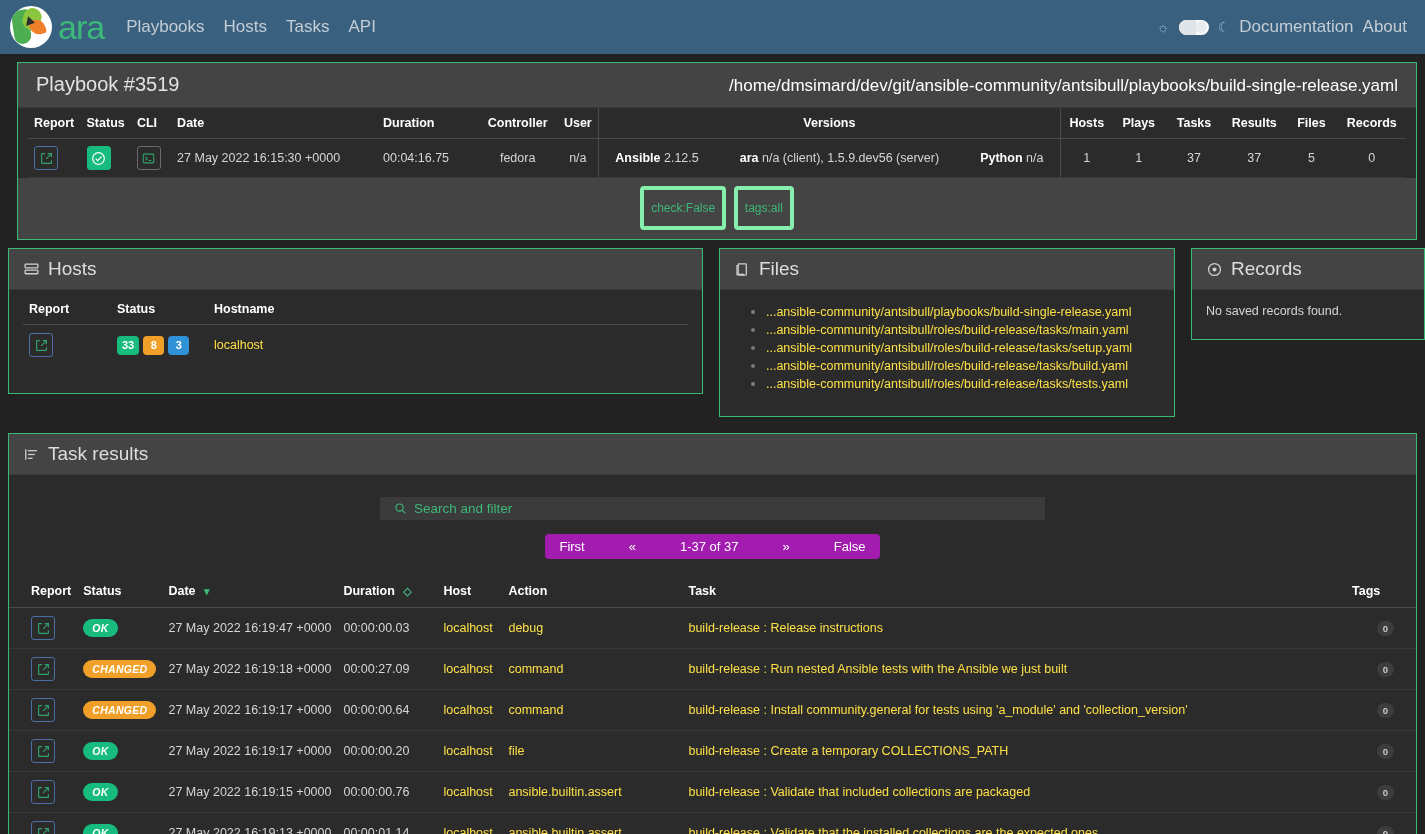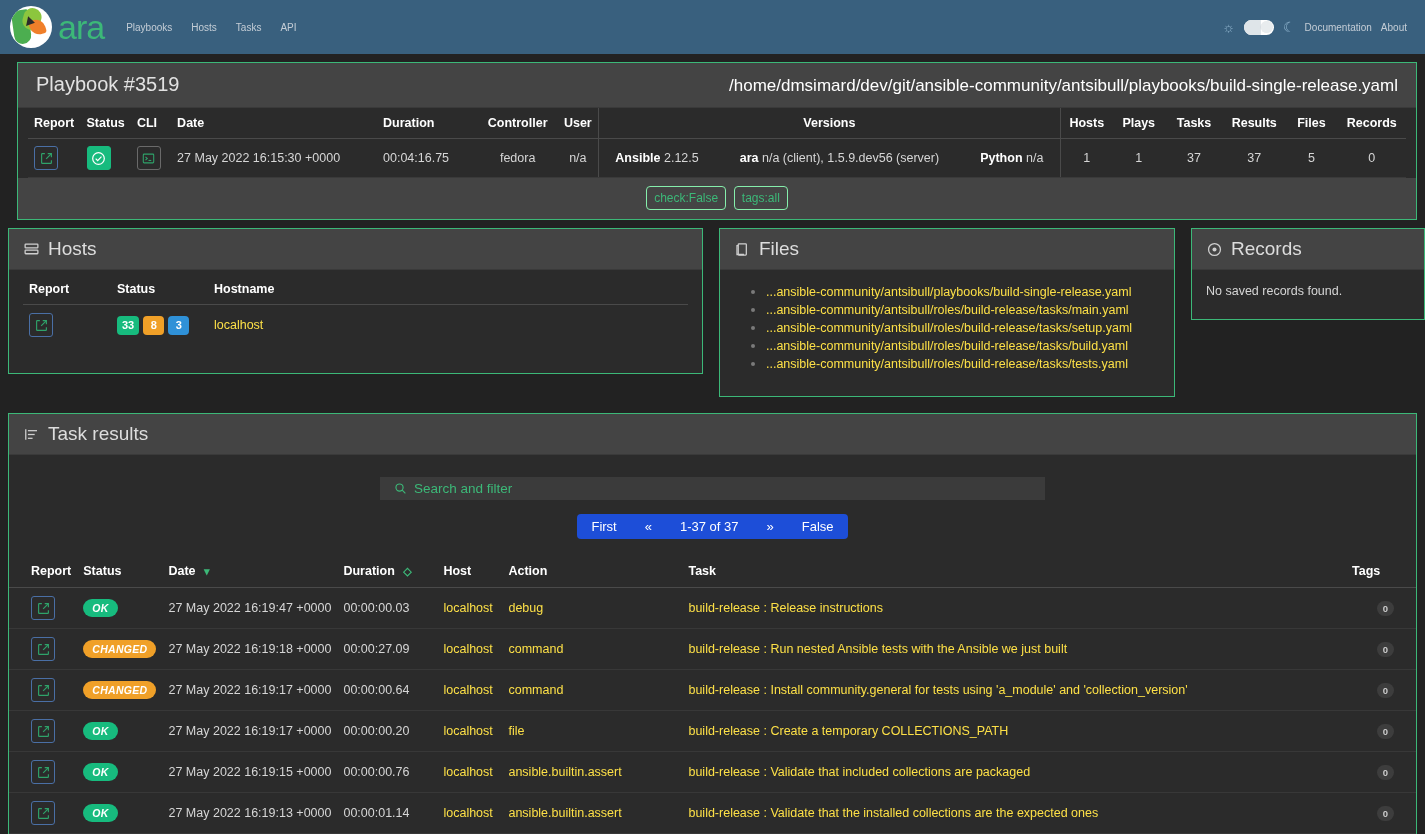--- a/index.html
+++ b/index.html
@@ -45,21 +45,21 @@
   .brand-logo .beak {
     position: absolute; left: 17px; top: 11px; width: 0; height: 0;
     border-left: 8px solid #2b2b2b; border-top: 5px solid transparent;
     border-bottom: 5px solid transparent; transform: rotate(12deg);
   }
   .brand-text {
     font-size: 34px; color: #3cb878; font-weight: normal;
     letter-spacing: -1px; line-height: 34px;
   }
   .nav-links { display: flex; gap: 19px; align-items: center; }
-  .nav-link { color: #c4cdd6; text-decoration: none; font-size: 10px; }
+  .nav-link { color: #c4cdd6; text-decoration: none; font-size: 17px; }
   .nav-right {
     margin-left: auto; display: flex; align-items: center; gap: 9px;
   }
   .sun-icon, .moon-icon { color: #8fb3cd; font-size: 14px; line-height: 1; }
   .theme-toggle {
     width: 30px; height: 15px; border-radius: 8px; background: #ffffff;
     position: relative; cursor: pointer; flex: none;
   }
   .theme-toggle::after {
     content: ""; position: absolute; top: 1.5px; right: 1.5px;
@@ -109,22 +109,22 @@
     white-space: nowrap;
   }
   .ctr { text-align: center !important; }
   .vdiv { border-left: 1px solid #4a4a4a; }
   .vrow { display: flex; justify-content: space-around; gap: 20px; }
   .vname { font-weight: bold; color: #ffffff; }
   .pb-tags {
     text-align: center; padding: 8px 0 9px 0; background: #444444;
   }
   .tagpill {
-    display: inline-block; border: 1px solid #86efac; color: #3cb878;
-    border-radius: 4px; padding: 4px 7px; font-size: 12px; margin: 0 2px;
+    display: inline-block; border: 4px solid #86efac; color: #3cb878;
+    border-radius: 4px; padding: 11px 7px; font-size: 12px; margin: 0 2px;
     background: transparent;
   }
 
   
   .btn-icon {
     display: inline-flex; align-items: center; justify-content: center;
     width: 24px; height: 24px; border-radius: 3px; cursor: pointer;
   }
   .btn-report { border: 1px solid #4a6fa5; color: #2fa36a; }
   .btn-status-ok {
@@ -175,21 +175,21 @@
   .tr-body { padding: 0 0 0 0; }
   .search-row { display: flex; justify-content: center; padding: 22px 0 0 0; }
   .search-box {
     width: 665px; height: 23px; background: #3b3b3b; border: none;
     display: flex; align-items: center; padding: 0 14px; gap: 7px;
     color: #3cb878; font-size: 13.5px;
   }
   .search-box .ph { color: #3cb878; }
   .pager-row { display: flex; justify-content: center; padding: 14px 0 16px 0; }
   .pager {
-    display: inline-flex; background: #1d4ed8; border-radius: 4px; overflow: hidden;
+    display: inline-flex; background: #a21caf; border-radius: 4px; overflow: hidden; gap: 16px;
   }
   .pager div {
     padding: 5px 14px; font-size: 13px; color: #ffffff; cursor: pointer;
   }
   .pager div.pg-info { cursor: default; }
 
   table.tasks { width: 100%; border-collapse: collapse; }
   table.tasks th {
     font-size: 12.5px; color: #ffffff; font-weight: bold; text-align: left;
     padding: 9px 6px; border-bottom: 1px solid #4a4a4a; white-space: nowrap;

